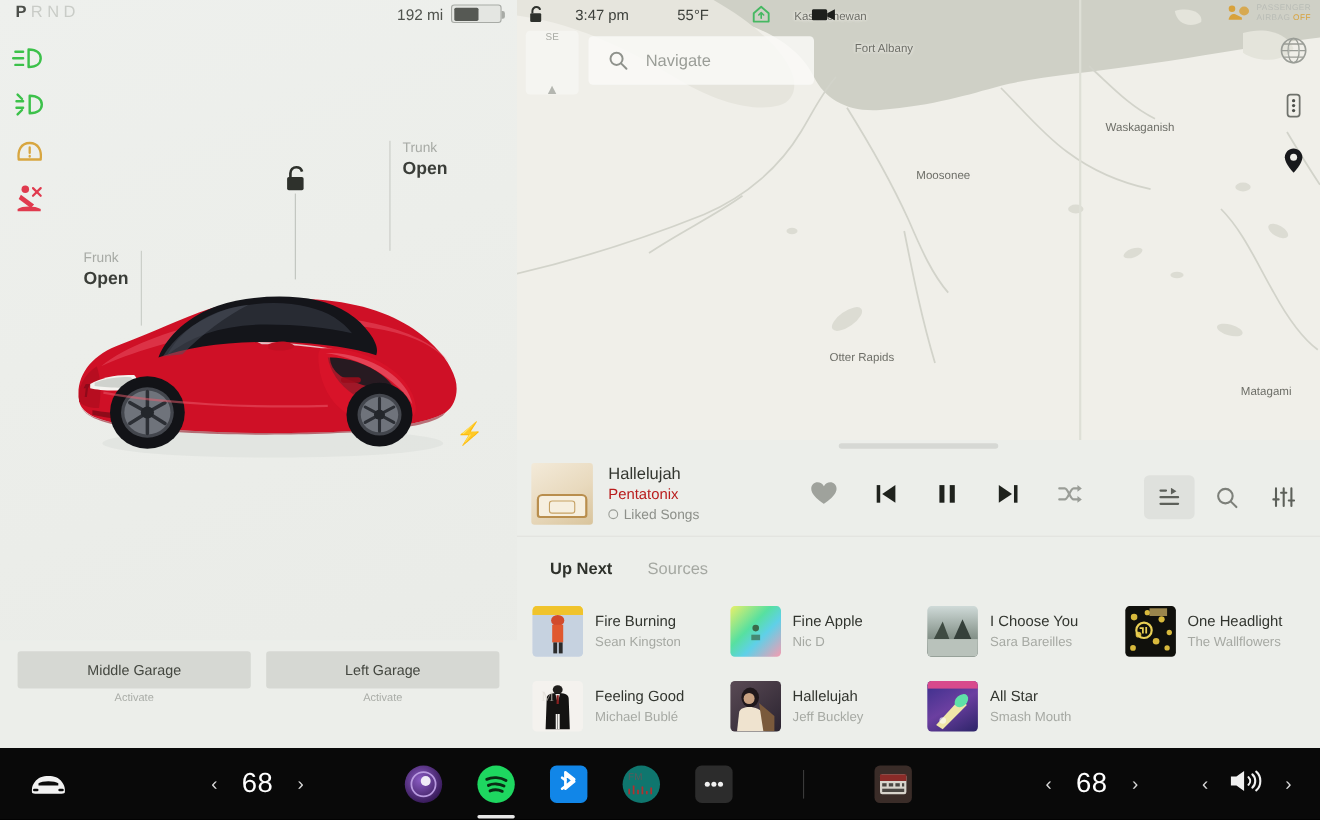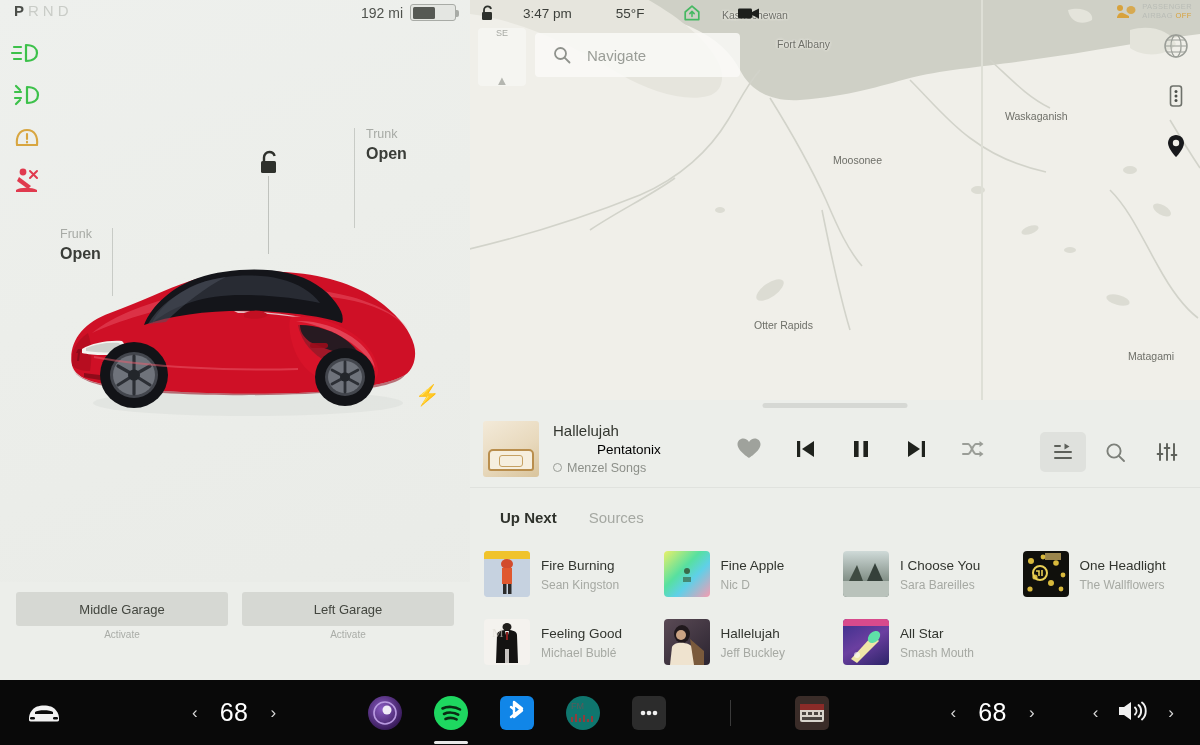--- a/index.html
+++ b/index.html
@@ -28,21 +28,21 @@
   #batt-fill { position:absolute; left:1.5px; top:1.5px; bottom:1.5px; width:50%; background:#565954; border-radius:1.5px; }
 
   .tell { position:absolute; left:10px; width:34px; height:30px; }
   .tell svg { width:100%; height:100%; display:block; }
 
   #car-stage { position:absolute; left:0; top:130px; width:470px; height:330px; }
 
   .door-label { position:absolute; font-size:13px; }
   .door-label .t { color:#a7aaa5; font-size:12.5px; line-height:17px; }
   .door-label .v { color:#3a3d38; font-size:16px; font-weight:600; line-height:21px; }
-  #frunk-label { left:60px; top:96px; padding-left:0; }
+  #frunk-label { left:76px; top:96px; padding-left:0; }
   #frunk-label:after { content:""; position:absolute; right:-12px; top:2px; width:1px; height:68px; background:#c8cbc6; }
   #trunk-label { left:366px; top:-4px; }
   #trunk-label:before { content:""; position:absolute; left:-12px; top:2px; width:1px; height:100px; background:#c8cbc6; }
 
   #lock-indicator { position:absolute; left:258px; top:20px; }
   #lock-indicator .stem { position:absolute; left:10px; top:26px; width:1px; height:78px; background:#bfc2bd; }
   #lock-indicator svg { width:22px; height:26px; display:block; }
 
   #charge-bolt { position:absolute; left:415px; top:255px; font-size:20px; color:#2e312c; line-height:1; }
 
@@ -141,21 +141,21 @@
   #album-art .sofa {
     position:absolute; left:5px; bottom:6px; width:46px; height:22px;
     border:2px solid #b98e4d; border-radius:5px 5px 3px 3px; background:#f6efdf;
   }
   #album-art .sofa:before {
     content:""; position:absolute; left:9px; top:4px; right:9px; height:10px;
     border:1.5px solid #c6a163; border-radius:3px;
   }
   #track-meta { margin-left:14px; width:150px; }
   #track-title { font-size:15px; color:#33362f; line-height:19px; }
-  #track-artist { font-size:13.5px; color:#000000; line-height:19px;margin-left:44px; }
+  #track-artist { font-size:13.5px; color:#b91c1c; line-height:19px; }
   #track-source { font-size:12.5px; color:#8d908a; line-height:18px; display:flex; align-items:center; gap:5px; }
   #track-source .dot { width:9px; height:9px; border:1.5px solid #9a9d97; border-radius:50%; flex:none; }
 
   #transport { display:flex; align-items:center; gap:0; margin-left:18px; }
   .tbtn { width:56px; height:44px; display:flex; align-items:center; justify-content:center; cursor:pointer; }
   .tbtn svg { display:block; }
   #media-right { position:absolute; right:10px; top:22px; display:flex; align-items:center; gap:6px; }
   .mr-btn { width:46px; height:40px; display:flex; align-items:center; justify-content:center; border-radius:5px; cursor:pointer; }
   .mr-btn.active { background:#dfe1dd; }
 
@@ -477,21 +477,21 @@
 
     <div id="now-playing">
       <div id="album-art">
           <div class="sofa"></div>
         </div>
       <div id="track-meta">
         <div id="track-title">Hallelujah</div>
         <div id="track-artist">Pentatonix</div>
         <div id="track-source">
           <span class="dot"></span>
-          <span>Menzel Songs</span>
+          <span>Liked Songs</span>
         </div>
       </div>
 
       <div id="transport">
         <span class="tbtn">
           <svg width="26" height="23" viewBox="0 0 26 23">
               <path d="M13 21 C13 21 1.5 14 1.5 7.3 C1.5 3.8 4.2 1.5 7.2 1.5 C9.6 1.5 11.8 3 13 5 C14.2 3 16.4 1.5 18.8 1.5 C21.8 1.5 24.5 3.8 24.5 7.3 C24.5 14 13 21 13 21 Z" fill="#9fa29c"></path>
             </svg>
         </span>
         <span class="tbtn">

